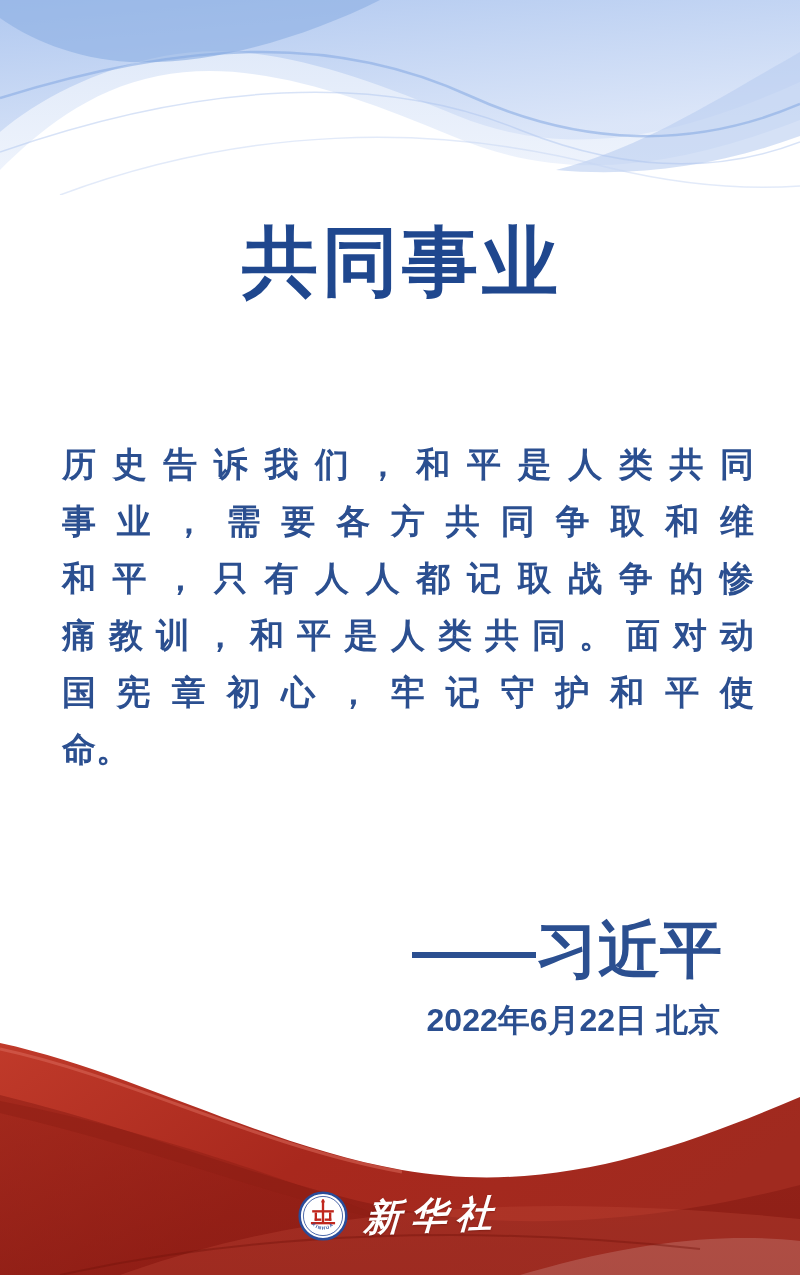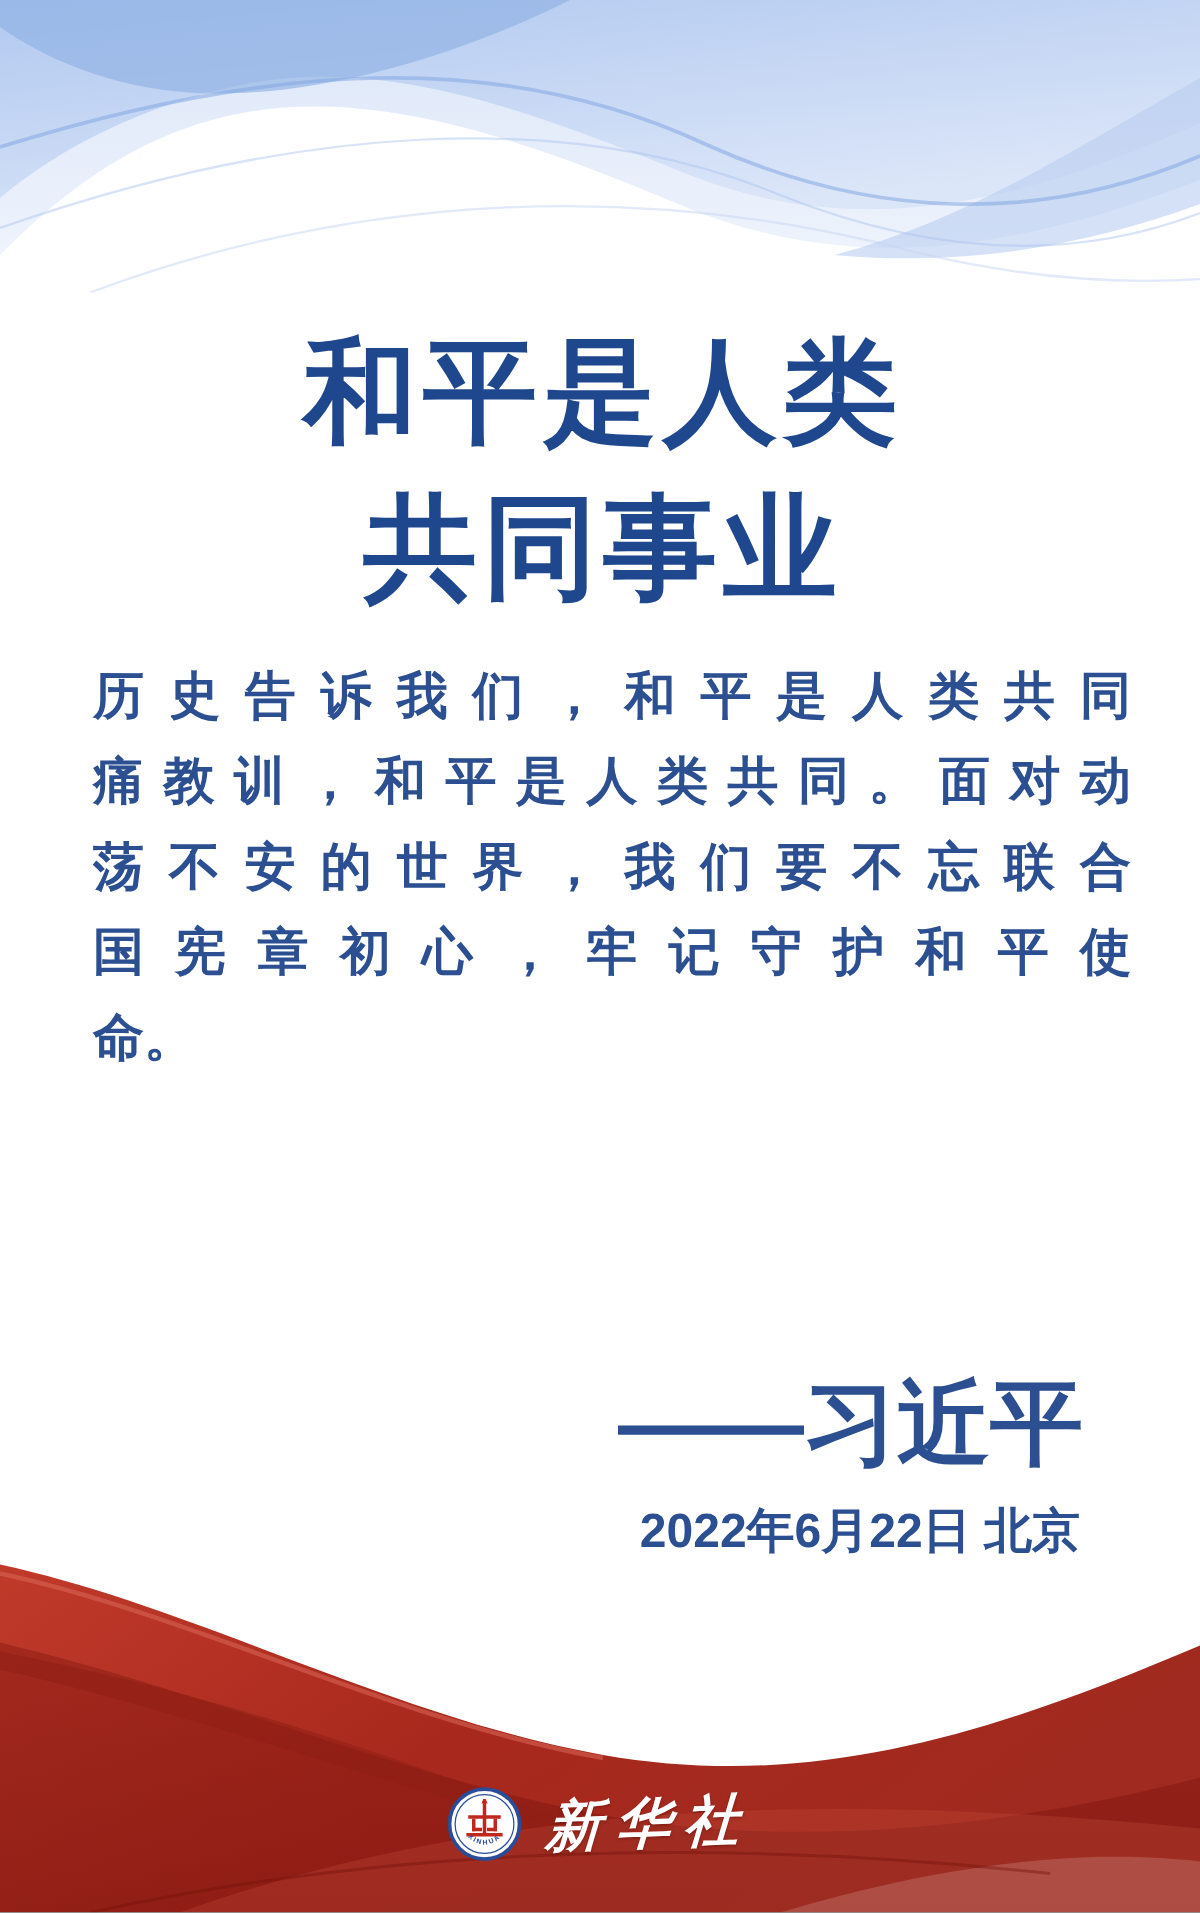--- a/index.html
+++ b/index.html
@@ -71,28 +71,28 @@
     <path d="M0,0 L800,0 L800,120 C660,174 555,180 452,136 C348,92 248,58 158,76 C88,90 38,132 0,170 Z" fill="url(#gTop1)"></path>
     <path d="M0,0 L800,0 L800,82 C668,142 562,158 458,116 C354,74 258,38 164,56 C94,70 38,100 0,132 Z" fill="url(#gTop2)" opacity="0.85"></path>
     <path d="M0,0 L380,0 C308,36 212,66 130,62 C74,59 28,38 0,18 Z" fill="#8fb0e4" opacity="0.65"></path>
     <path d="M800,52 C702,108 640,148 556,170 C642,178 724,164 800,136 Z" fill="#b9cdf0" opacity="0.6"></path>
     <path d="M0,98 C180,42 332,32 470,96 C580,146 692,150 800,104" fill="none" stroke="#83a7e2" stroke-width="2.5" opacity="0.55"></path>
     <path d="M0,152 C200,82 380,72 520,130 C630,174 722,172 800,142" fill="none" stroke="#a9c2ee" stroke-width="1.5" opacity="0.45"></path>
     <path d="M60,195 C240,128 430,120 610,168 C676,184 740,190 800,186" fill="none" stroke="#c6d6f3" stroke-width="1.5" opacity="0.5"></path>
   </svg>
 
   <div class="title">
-    <div>和平是人类</div>
     <div>共同事业</div>
   </div>
 
   <div class="quote">
     <div class="qline">历史告诉我们，和平是人类共同</div>
+    <div class="qline">事业，需要各方共同争取和维</div>
+    <div class="qline">和平，只有人人都记取战争的惨</div>
     <div class="qline">痛教训，和平是人类共同。面对动</div>
-    <div class="qline">荡不安的世界，我们要不忘联合</div>
     <div class="qline">国宪章初心，牢记守护和平使</div>
     <div class="qline last">命。</div>
   </div>
 
   <div class="attribution">——习近平</div>
 
   <div class="source">
     <div>2022年6月22日 北京</div>
   </div>
 

